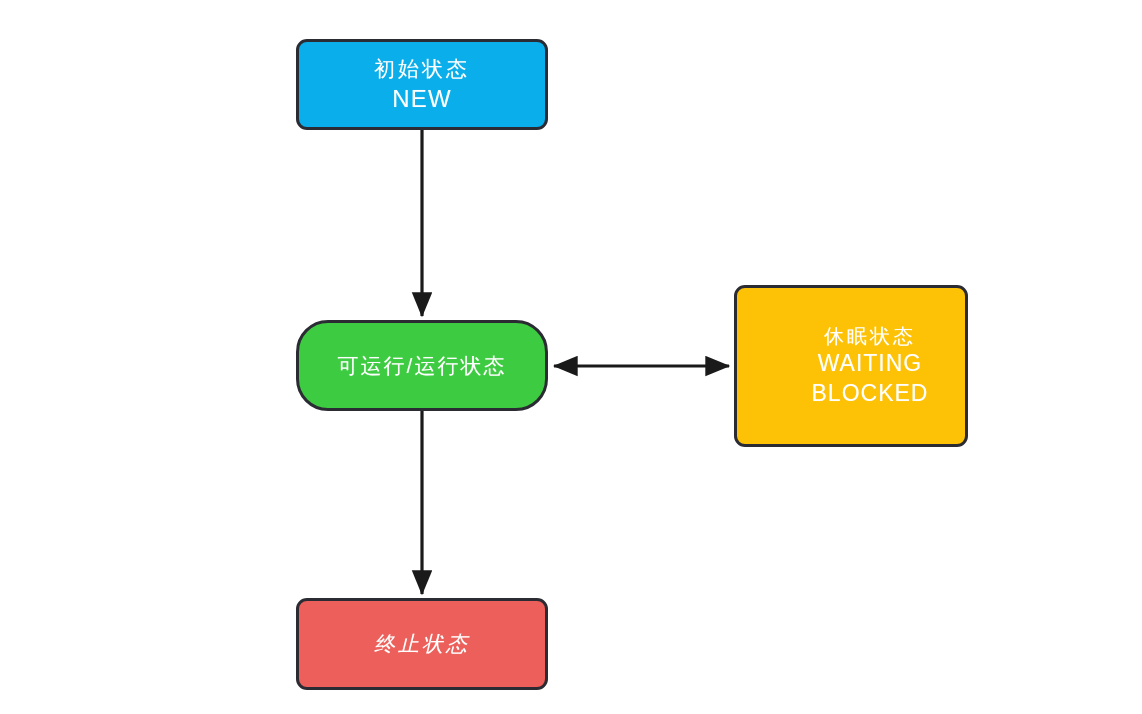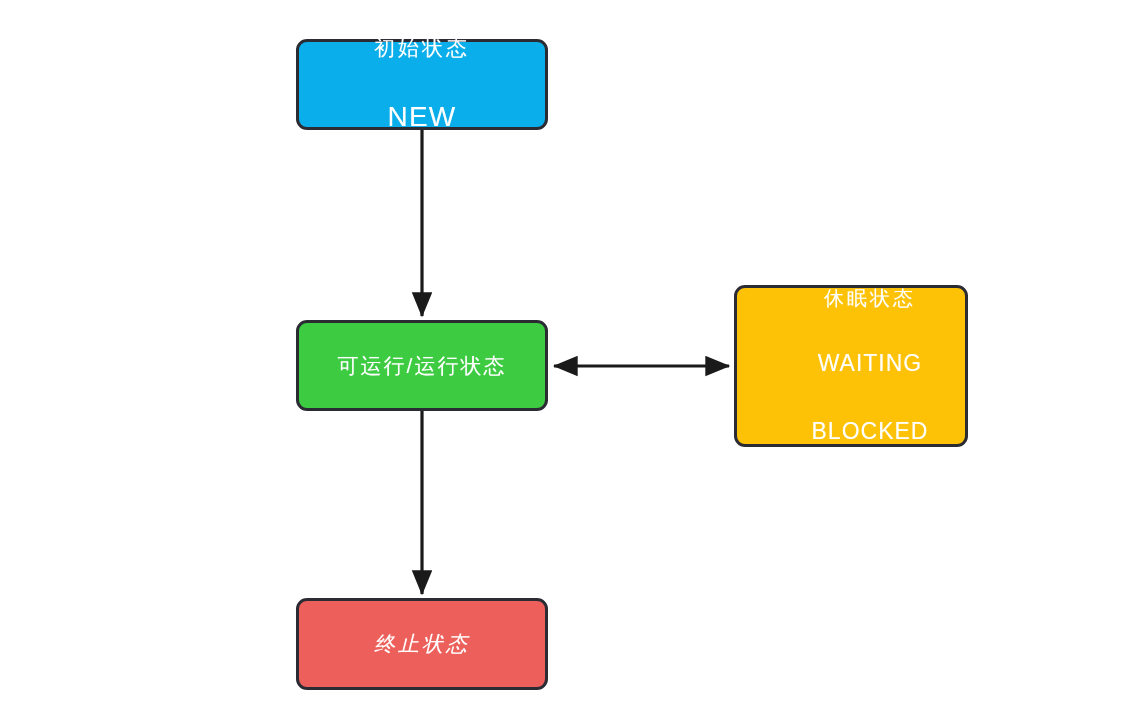--- a/index.html
+++ b/index.html
@@ -24,38 +24,37 @@
     border-radius: 11px;
     border: 3px solid #2b2b33;
     display: flex;
     flex-direction: column;
     align-items: center;
     justify-content: center;
     color: #ffffff;
     text-align: left;
     line-height: 1.30;
     user-select: none;
-    gap: 38px;
   }
   .node .cn {
     font-size: 21px;
     letter-spacing: 3px;
     font-weight: 400;
     text-shadow: 0 0 1px rgba(255,255,255,0.35);
     white-space: nowrap;
   }
   .node .en {
-    font-size: 28px;
+    font-size: 24px;
     letter-spacing: 1.2px;
     font-weight: 400;
     text-shadow: 0 0 1px rgba(255,255,255,0.35);
     white-space: nowrap;
   }
   #node-new      { left:296px; top:39px;  width:252px; height:91px;  background:#09aeea; }
-  #node-runnable { left:296px; top:320px; width:252px; height:91px;  background:#3dcb41; }
+  #node-runnable { left:296px; top:320px; width:252px; height:91px;  background:#3dcb41;border-radius:32px; }
   #node-sleeping { left:734px; top:285px; width:234px; height:162px; background:#fdc206;padding-left:38px; }
   #node-terminated { left:296px; top:598px; width:252px; height:92px; background:#ec5f5a;font-style:italic; }
 
   #node-runnable .cn { letter-spacing: 2px; }
   #node-sleeping .cn { font-size: 20px; letter-spacing: 3px; }
   #node-sleeping .en { font-size: 23px; letter-spacing: 1px; }
 
   svg.edges {
     position: absolute;
     left: 0;

